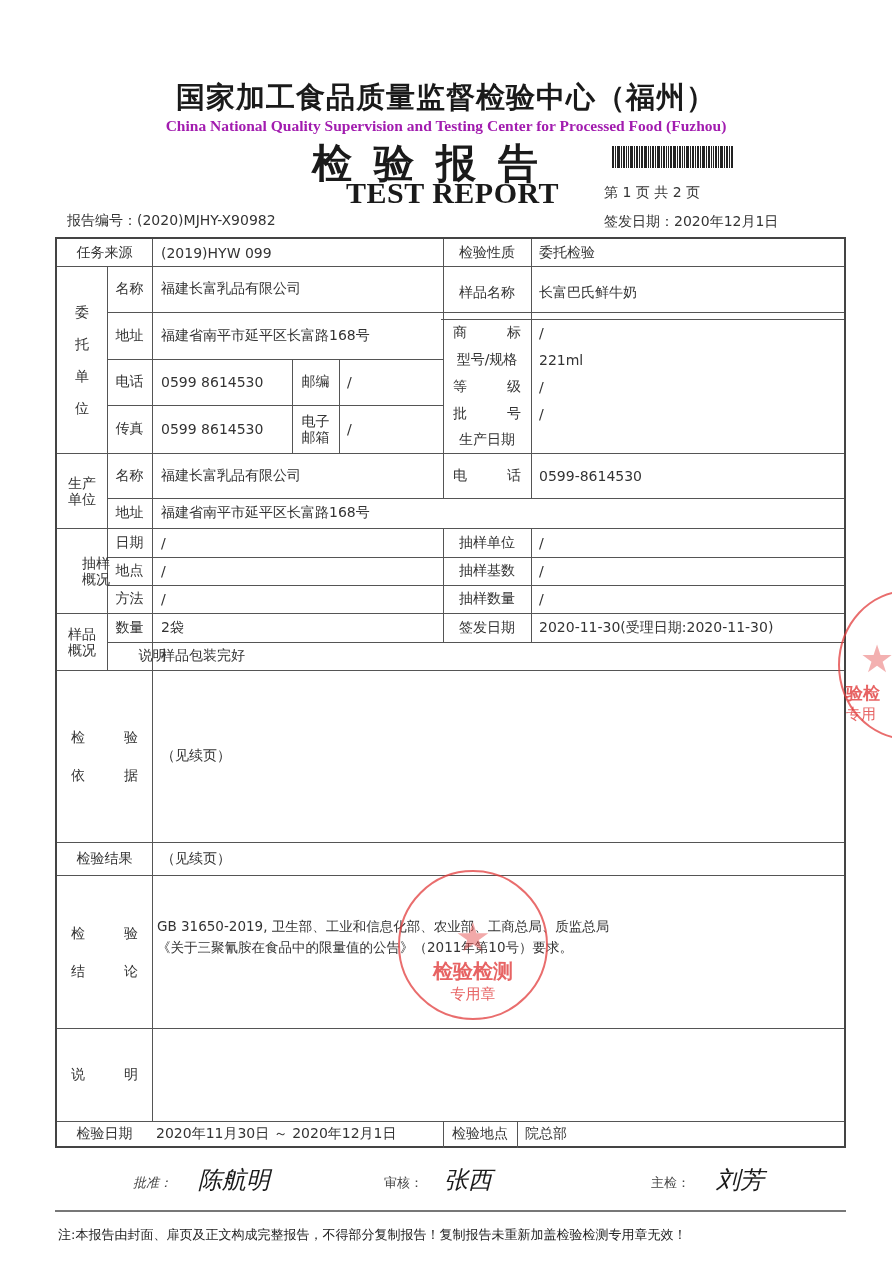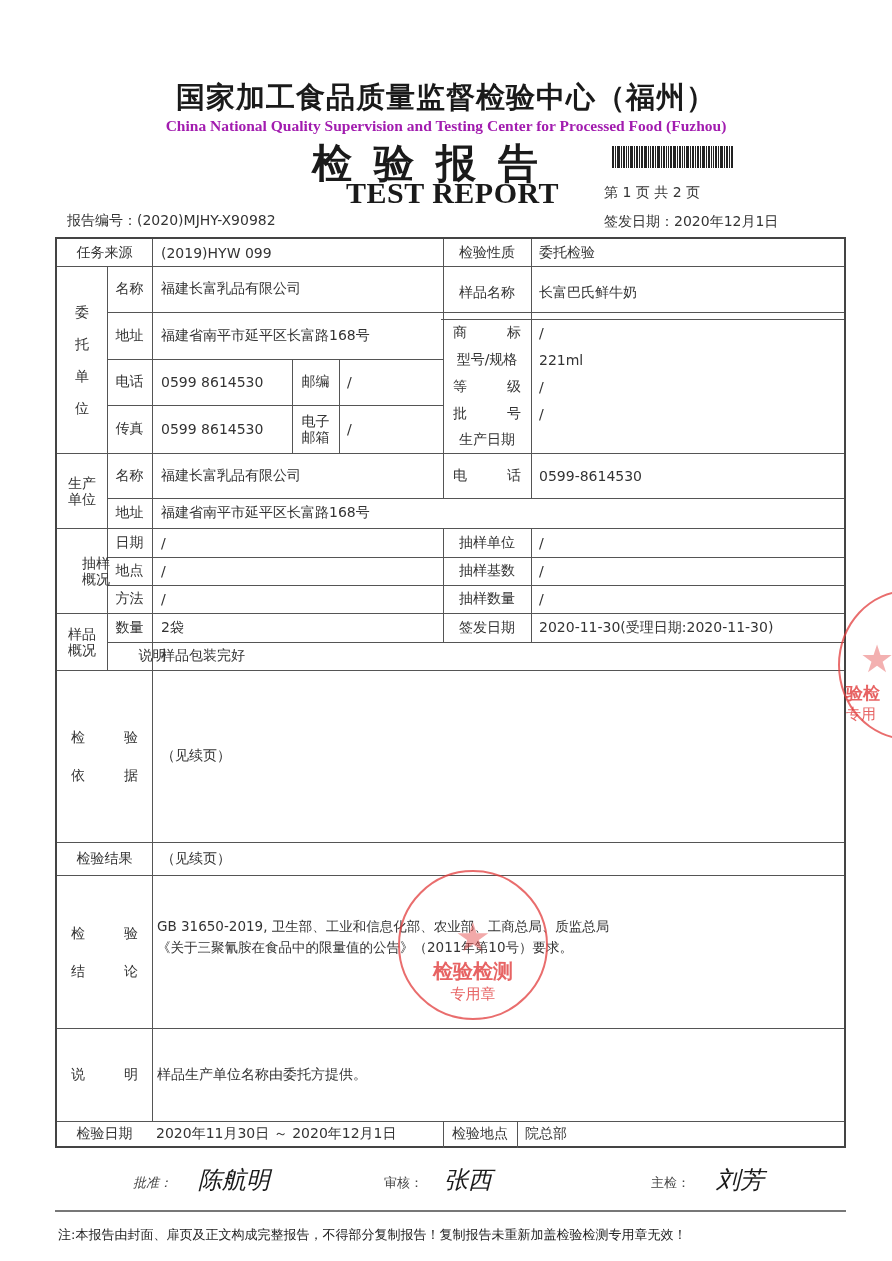--- a/index.html
+++ b/index.html
@@ -244,21 +244,20 @@
   </div>
   <div class="cell" style="left:100px;top:636px;width:680px;height:153px;flex-direction:column;align-items:flex-start;justify-content:center;line-height:21px;font-size:13.5px;padding-bottom:30px;">
     <span>GB 31650-2019, 卫生部、工业和信息化部、农业部、工商总局、质监总局</span>
     <span>《关于三聚氰胺在食品中的限量值的公告》（2011年第10号）要求。</span>
   </div>
 
   <div class="cell spread" style="left:0;top:789px;width:95px;height:93px;padding:0 14px;">
       <span>说</span>
       <span>明</span>
     </div>
-  <div class="cell" style="left:100px;top:789px;width:600px;height:93px;">样品生产单位名称由委托方提供。</div>
 
   <div class="cell center" style="left:0;top:882px;width:95px;height:25px;">检验日期</div>
   <div class="cell" style="left:99px;top:882px;width:285px;height:25px;">2020年11月30日 ～ 2020年12月1日</div>
   <div class="cell center" style="left:386px;top:882px;width:74px;height:25px;">检验地点</div>
   <div class="cell" style="left:468px;top:882px;width:300px;height:25px;">院总部</div>
 </div>
 
 <div class="stamp" style="left:398px;top:870px;width:150px;height:150px;padding-bottom:14px;">
   <div style="position:absolute;top:42px;font-size:40px;opacity:0.55;">★</div>
   <div style="font-size:20px;font-weight:bold;font-family:'DejaVu Serif',serif;">检验检测</div>

